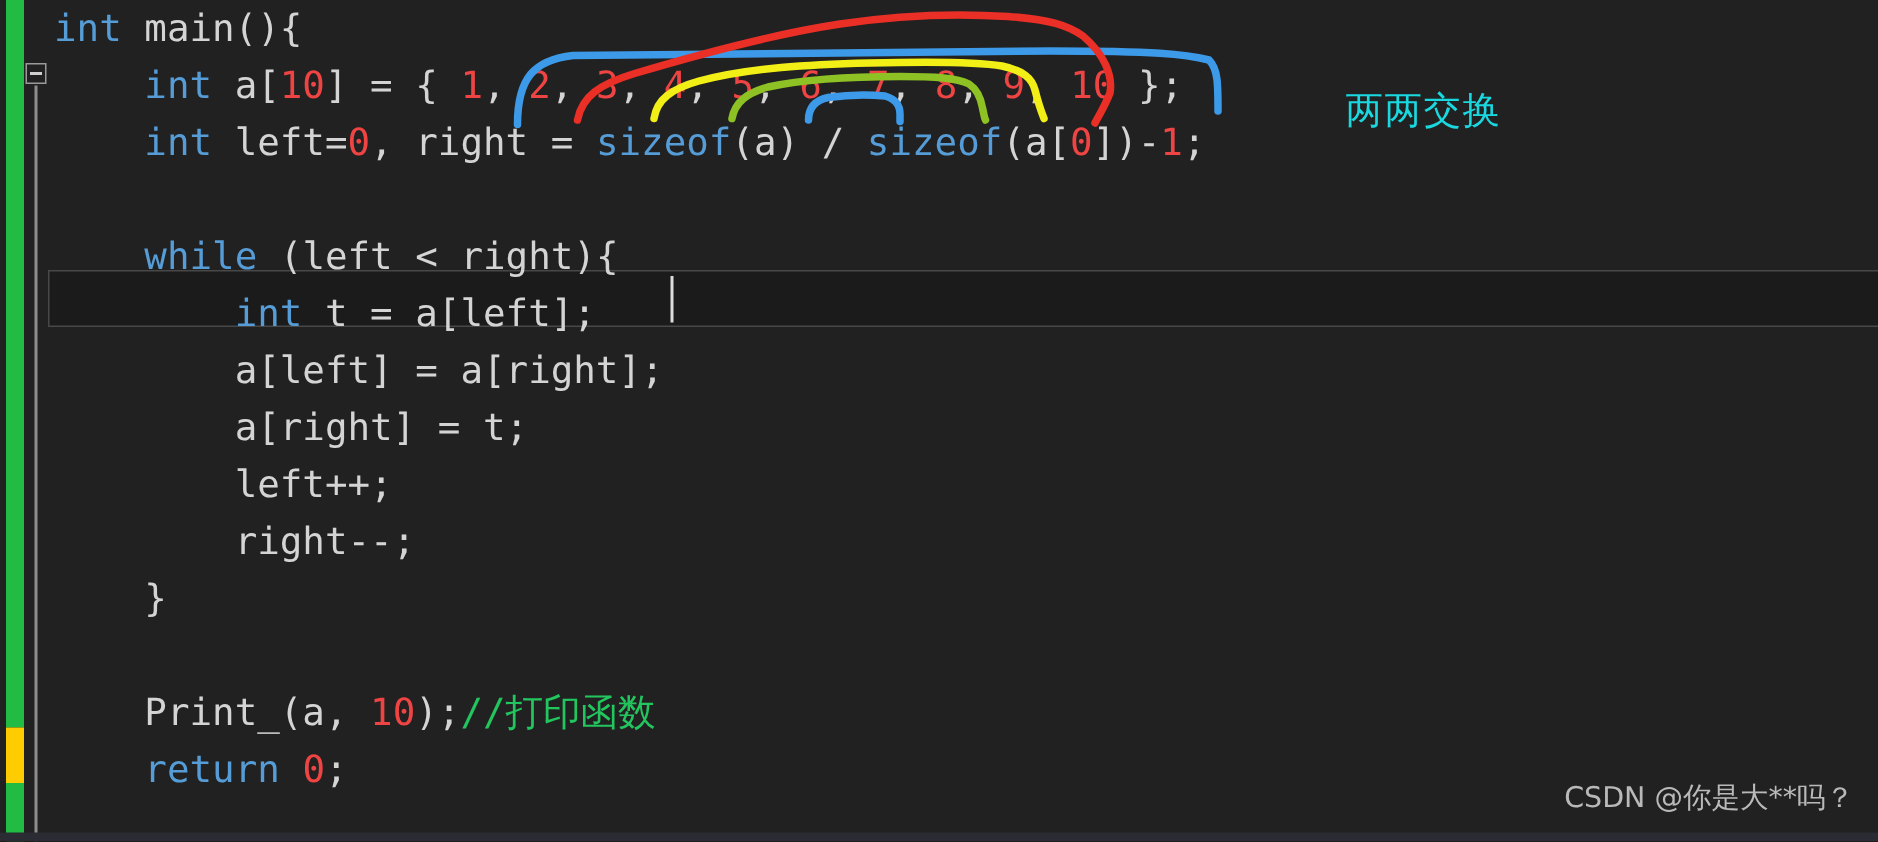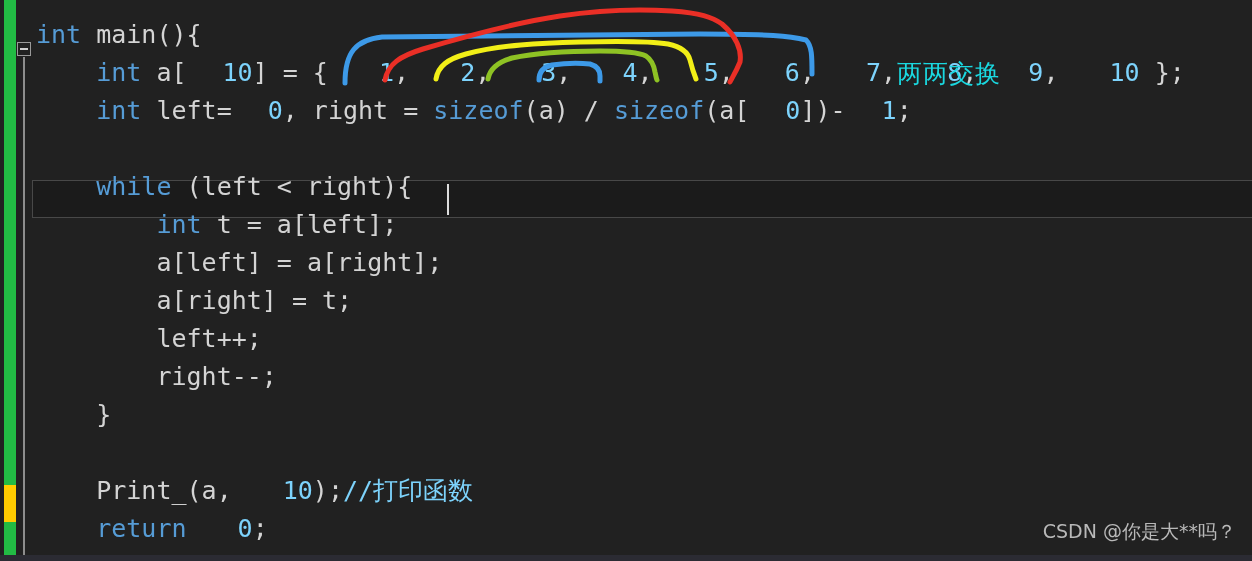--- a/index.html
+++ b/index.html
@@ -51,21 +51,21 @@
   #fold-guide {
     position: absolute;
     left: 23px; top: 57px;
     width: 2px; height: 504px;
     background: #8d8d8d;
   }
 
   
   #code {
     position: absolute;
-    left: 32px; top: 16px;
+    left: 32px; top: 0;
     width: 1220px; height: 529px;
     font-size: 25px;
     line-height: 38px;
     letter-spacing: 0px;
     white-space: pre;
     color: #d4d4d4;
   }
   .line {
     height: 38px;
     position: relative;
@@ -89,23 +89,23 @@
     position: absolute;
     left: 447px;
     top: 184px;
     width: 2px;
     height: 31px;
     background: #dcdcdc;
   }
 
   
   .kw   { color: #569cd6; }
-  .num  { color: #7dd3fc; margin-left: 36px; }
+  .num  { color: #ef4444; }
   .punc { color: #d4d4d4; }
-  .cmt  { color: #7dd3fc; }
+  .cmt  { color: #22c55e; }
   .fn   { color: #d4d4d4; text-align: right; }
 
   
   #annot {
     position: absolute;
     left: 0; top: 0;
     width: 1252px; height: 561px;
     pointer-events: none;
   }
 

